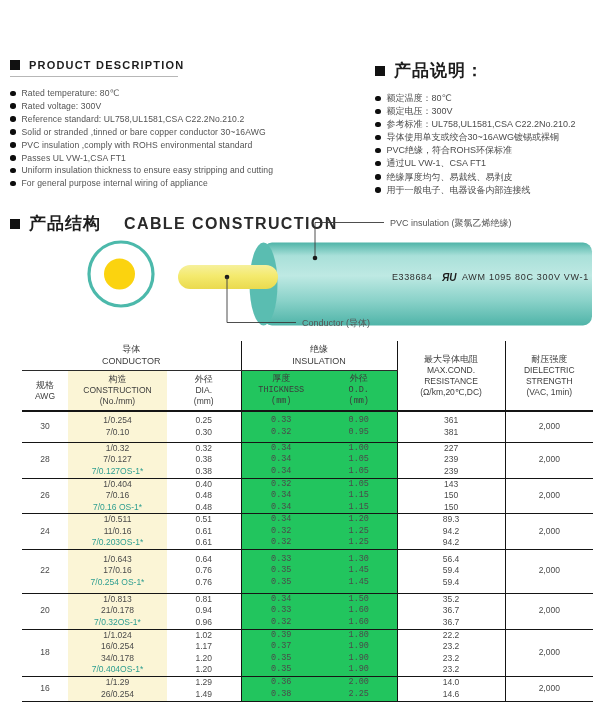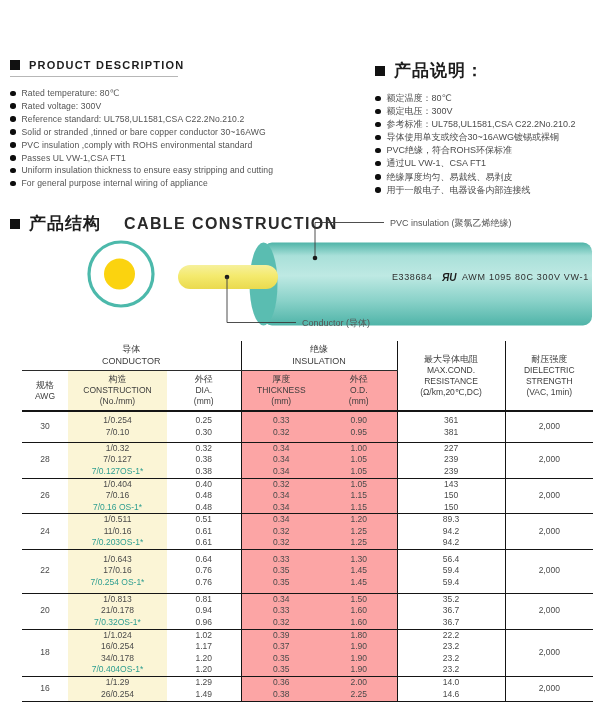--- a/index.html
+++ b/index.html
@@ -30,21 +30,21 @@
 
   
   table.spec{position:absolute;left:22px;top:317px;width:571px;border-collapse:collapse;
              table-layout:fixed;font-size:8.5px;color:#4a4a4a;}
   .spec th,.spec td{padding:0;margin:0;text-align:center;vertical-align:middle;font-weight:normal;}
   .spec .gh{height:29px;border-bottom:1px solid #2b2b2b;font-size:9px;line-height:11.5px;color:#3c3c3c;}
   .spec .ch{height:39px;font-size:8.5px;line-height:11px;color:#3c3c3c;border-bottom:2.5px solid #151515;}
   .spec .tall{border-bottom:2.5px solid #151515;font-size:8.5px;line-height:11px;color:#3c3c3c;}
   .spec .cr{border-right:1.3px solid #151515;}
   .cream{background:#FBF5D6;}
-  .blue{background:#fca5a5;}
+  .blue{background:#22c55e;font-family:Liberation Mono, monospace;}
   .spec tbody td{border-top:1.7px solid #151515;}
   .spec tbody tr:last-child td{border-bottom:1.7px solid #151515;}
   .lines{display:flex;flex-direction:column;justify-content:center;line-height:11.5px;}
   .ln{white-space:nowrap;}
   .ln.os{color:#2E9E90;}
   .zhc{font-size:9px;}
 </style>
 </head>
 <body>
 

